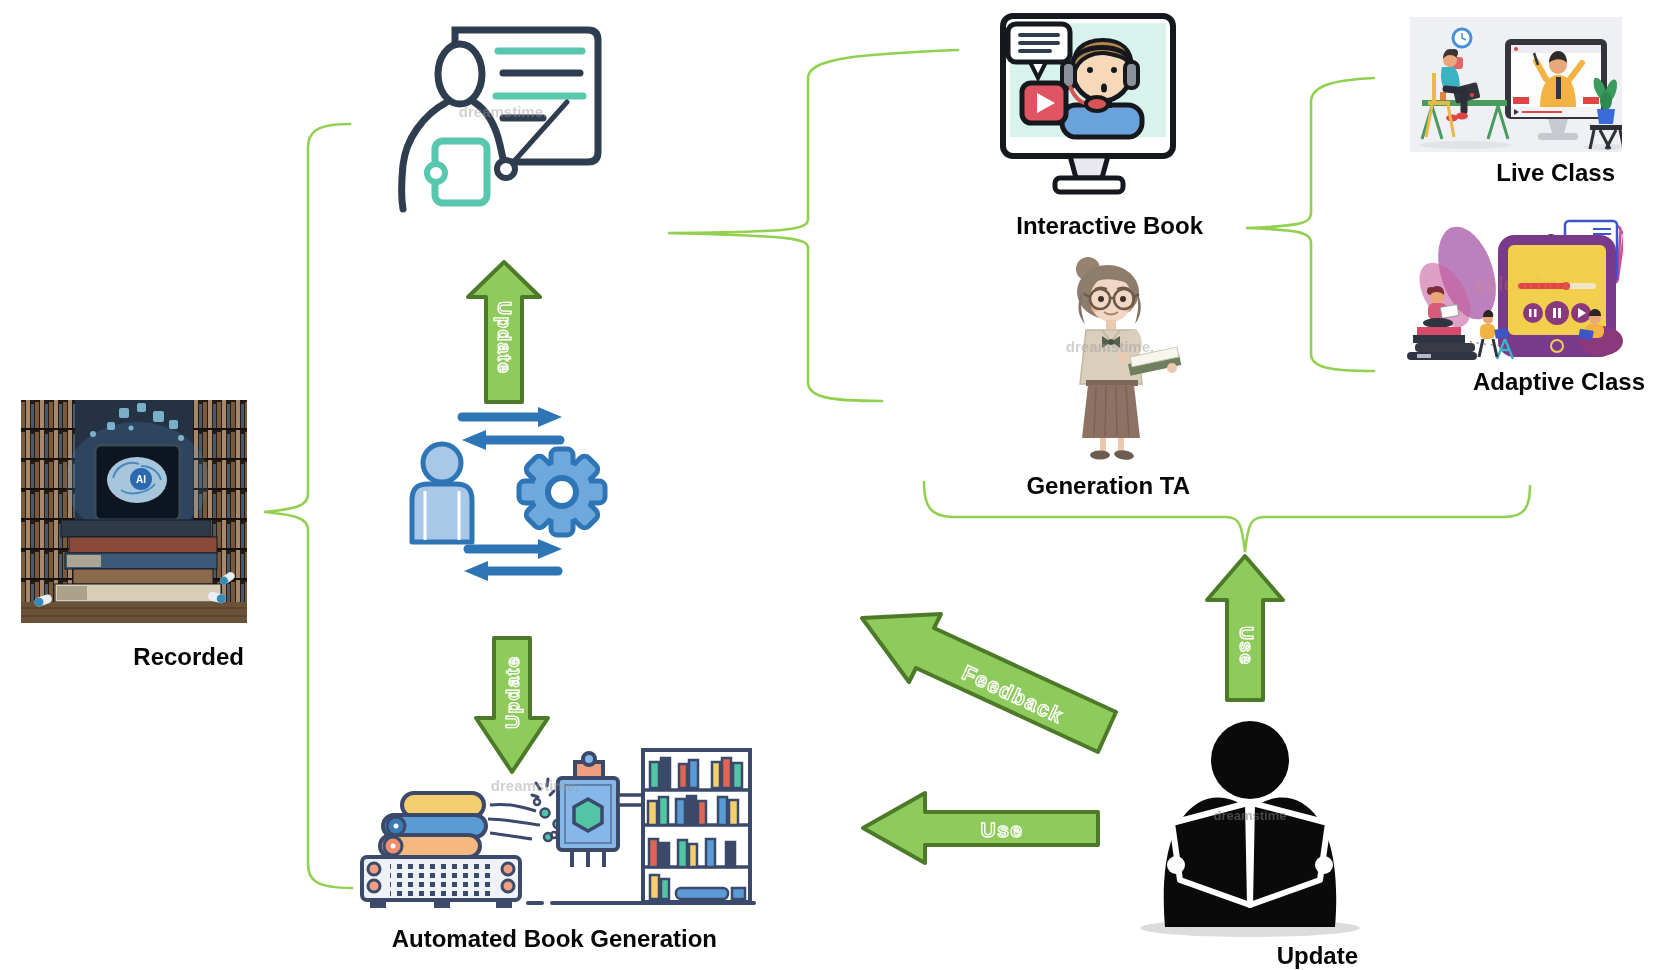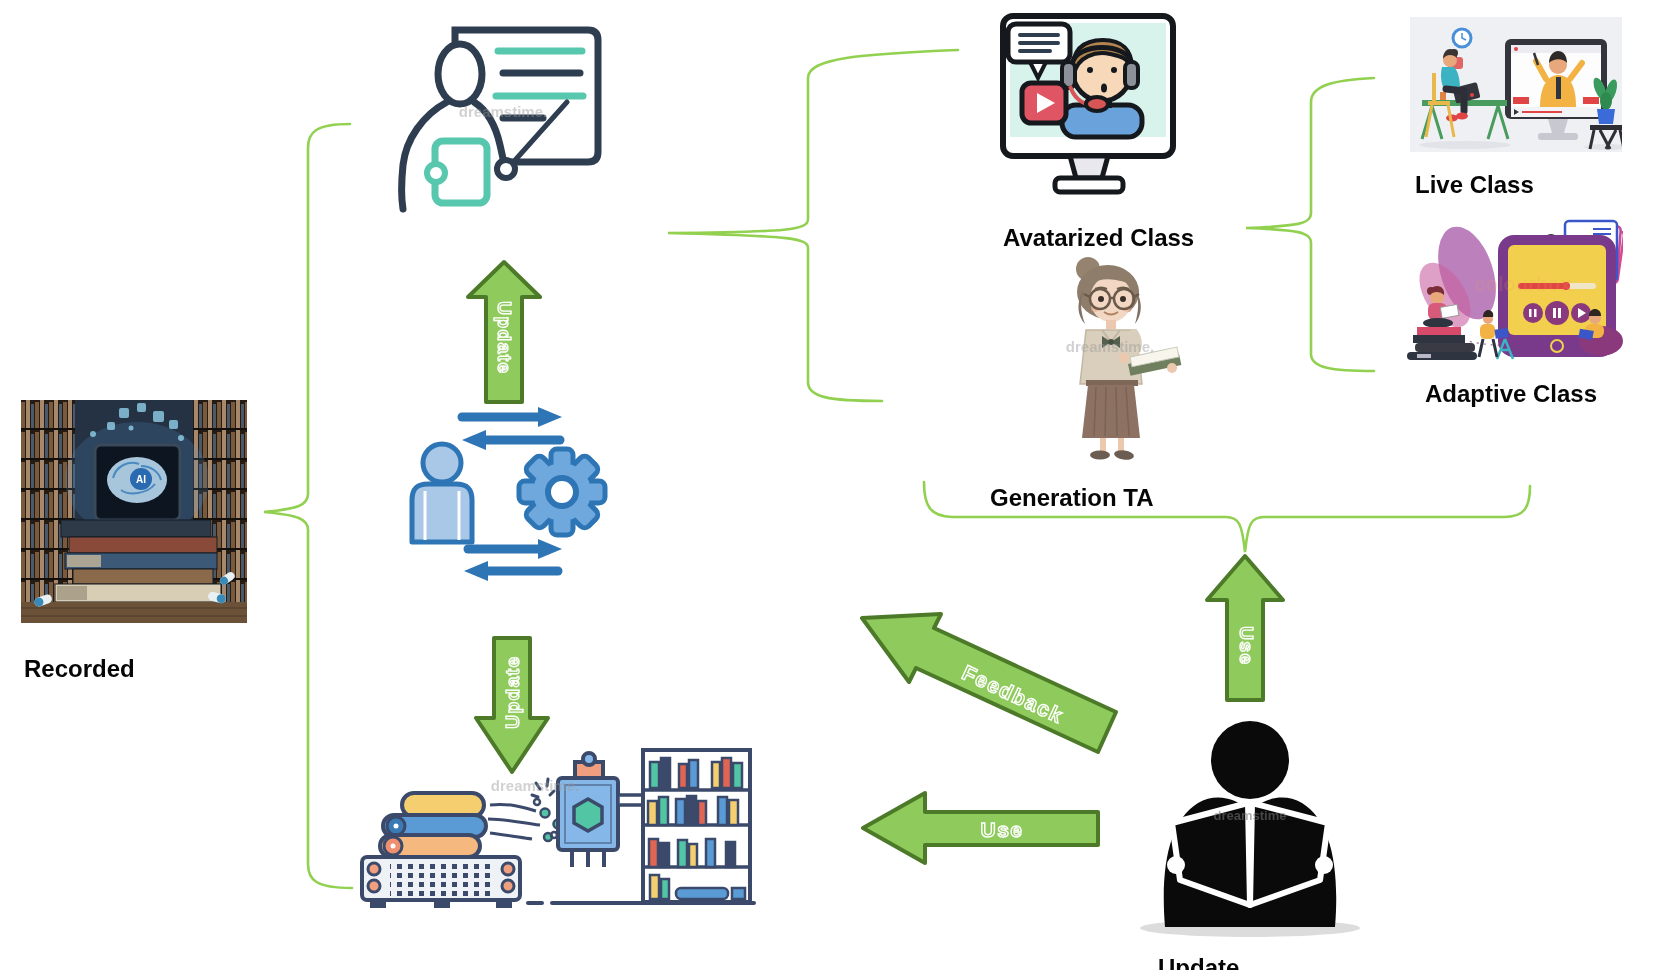--- a/index.html
+++ b/index.html
@@ -1,21 +1,21 @@
 <!DOCTYPE html>
 <html><head>
 <meta charset="utf-8">
 <style>
   html,body { margin:0; padding:0; background:#fff; }
   #canvas { position:relative; width:1658px; height:970px; background:#fff; overflow:hidden;
             font-family:"Liberation Sans", sans-serif; }
   .abs { position:absolute; }
   .node-label { position:absolute; font-weight:700; font-size:24px; color:#060606;
-                text-align:left; line-height:1.15; white-space:nowrap;
-                font-family:"Liberation Sans", sans-serif;margin-top:12px; }
+                text-align:right; line-height:1.15; white-space:nowrap;
+                font-family:"Liberation Sans", sans-serif; }
   svg text { font-family:"Liberation Sans", sans-serif; }
   .brace { stroke:#92d050; stroke-width:2.6; fill:none; stroke-linecap:round; }
   .garrow { fill:#8fca5c; stroke:#4c7a28; stroke-width:4; stroke-linejoin:round; }
   .arrow-text { font-weight:700; fill:none; stroke:#ffffff; stroke-width:1.4;
                 letter-spacing:1.5px; text-anchor:middle; }
   .navy { stroke:#2e3d50; fill:none; stroke-linecap:round; }
   .blueArrow { stroke:#2e75b6; stroke-width:9; stroke-linecap:round; }
   .gearTooth { fill:#6fa8dc; stroke:#2e75b6; stroke-width:5; }
   .wm { opacity:.45; font-size:15px; text-anchor:middle; fill:#9a9a9a; font-weight:700; }
 </style>
@@ -222,20 +222,21 @@
         <rect x="336" y="143" width="52" height="11" rx="5" fill="#5b9bd5"></rect>
           <rect x="392" y="143" width="13" height="11" fill="#5b9bd5"></rect>
       </g>
     </g>
     <g stroke="#3b4a6b" stroke-width="4" stroke-linecap="round">
       <line x1="188" y1="158" x2="202" y2="158"></line>
       <line x1="212" y1="158" x2="414" y2="158"></line>
     </g>
     <text class="wm" x="195" y="46" opacity="0.32">dreamstime.</text>
   </svg>
+  <div class="node-label" style="left:377px;top:925px;width:340px">Automated Book Generation</div>
 
   <svg class="abs" style="left:1000px;top:12px" width="180" height="188" viewBox="0 0 180 188">
     <g>
       <rect x="3" y="4" width="170" height="140" rx="10" fill="#fff" stroke="#15181d" stroke-width="6"></rect>
       <rect x="10" y="11" width="156" height="114" fill="#d8f2ec"></rect>
     </g>
     <g>
       <rect x="62" y="93" width="80" height="32" rx="14" fill="#6aa3dc" stroke="#15181d" stroke-width="5"></rect>
       <rect x="95" y="80" width="15" height="14" fill="#f7d8b8" stroke="#15181d" stroke-width="4"></rect>
       <circle cx="102" cy="60" r="29" fill="#f7d8b8" stroke="#15181d" stroke-width="5"></circle>
@@ -258,21 +259,21 @@
     </g>
     <g>
       <rect x="22" y="71" width="44" height="40" rx="9" fill="#e05563" stroke="#15181d" stroke-width="5"></rect>
       <polygon points="37,81 37,101 55,91" fill="#fff"></polygon>
     </g>
     <g>
       <polygon points="70,144 108,144 102,166 76,166" fill="#e8e8ee" stroke="#15181d" stroke-width="5"></polygon>
       <rect x="55" y="166" width="68" height="14" rx="5" fill="#fff" stroke="#15181d" stroke-width="5"></rect>
     </g>
   </svg>
-  <div class="node-label" style="left:1003px;top:212px;width:200px">Avatarized Class</div>
+  <div class="node-label" style="left:1003px;top:212px;width:200px">Interactive Book</div>
 
   <svg class="abs" style="left:1040px;top:252px" width="150" height="212" viewBox="0 0 150 212">
     <circle cx="48" cy="17" r="12" fill="#95836f"></circle>
     <ellipse cx="68" cy="40" rx="31" ry="27" fill="#8f7d6b"></ellipse>
     <ellipse cx="71" cy="47" rx="21" ry="23" fill="#f2d8c4"></ellipse>
     <path d="M40,40 C42,22 58,16 72,16 C88,16 98,26 99,42 C92,30 84,30 76,28 C60,25 46,30 40,48 Z" fill="#8f7d6b"></path>
     <path d="M42,40 C36,54 38,64 45,72 C40,58 40,48 44,40 Z" fill="#837163"></path>
     <path d="M98,42 C103,54 101,64 95,72 C99,58 99,48 96,42 Z" fill="#837163"></path>
     <ellipse cx="55" cy="57" rx="4" ry="3" fill="#e8a888" opacity="0.55"></ellipse>
     <ellipse cx="88" cy="57" rx="4" ry="3" fill="#e8a888" opacity="0.55"></ellipse>

